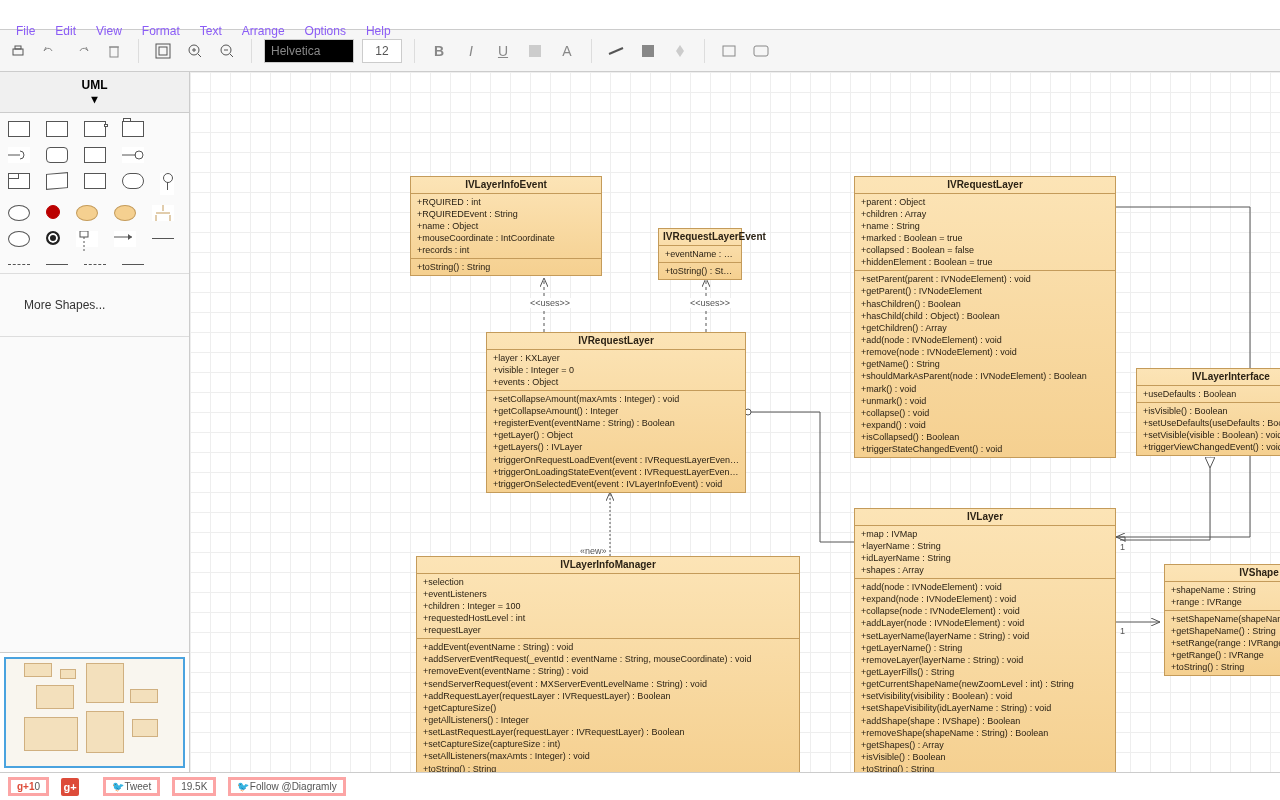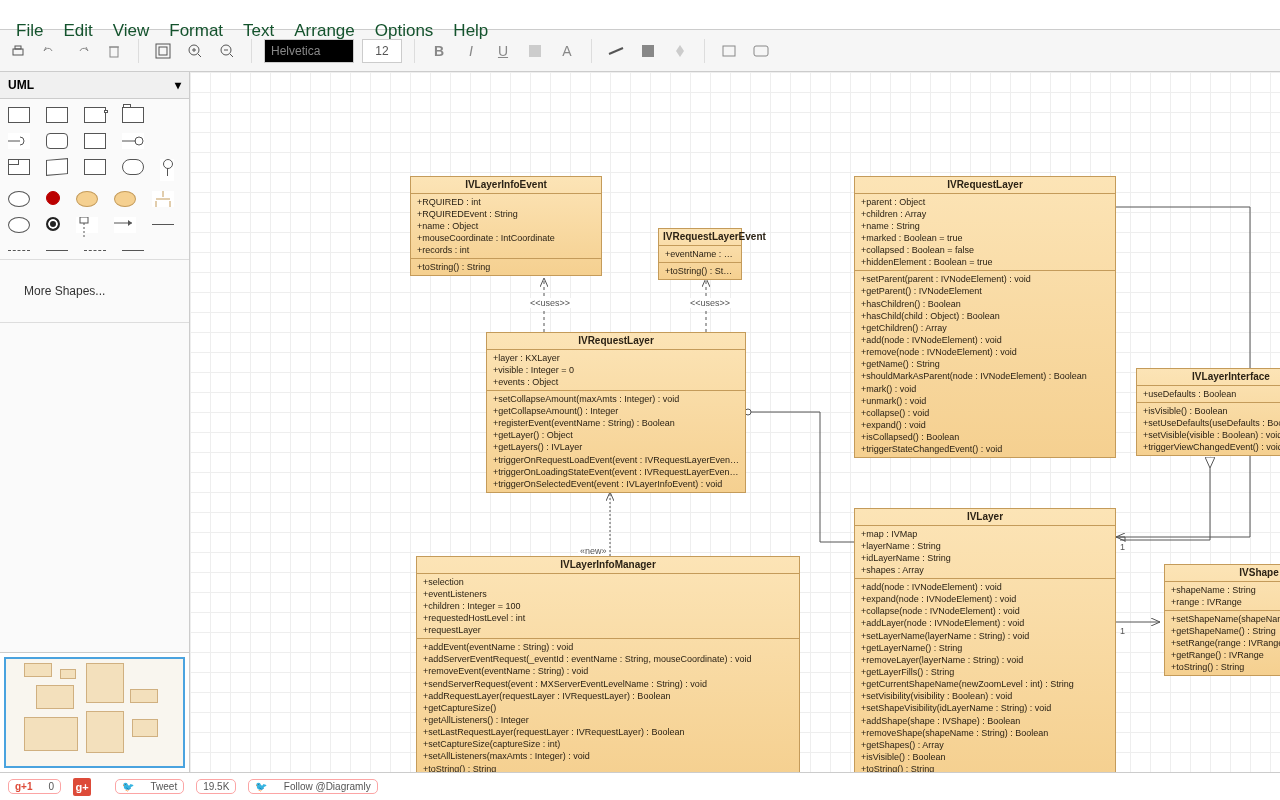--- a/index.html
+++ b/index.html
@@ -13,22 +13,22 @@
   .menubar {
     height: 30px;
     border-bottom: 1px solid #ccc;
     display: flex;
     align-items: center;
     padding: 0 6px;
     background: #fff;
   }
   .menubar .item {
     padding: 4px 10px;
-    font-size: 17px;
-    color: #14532d;
+    font-size: 12px;
+    color: #8b5cf6;
     cursor: pointer;
     margin-top: 32px;
   }
   .toolbar {
     height: 42px;
     border-bottom: 1px solid #ccc;
     display: flex;
     align-items: center;
     padding: 0 6px;
     background: #f6f6f6;
@@ -62,21 +62,21 @@
     border-right:1px solid #ccc;
     display:flex; flex-direction:column;
     background:#fafafa;
     position:relative;
   }
   .sb-header {
     padding: 6px 8px;
     font-size:12px; font-weight:bold;
     background:#f0f0f0;
     border-bottom:1px solid #ccc;
-    display:flex;align-items:center;justify-content:space-between;
+    display:flex;align-items:center;justify-content:space-between;flex-direction:column;
   }
   .sb-shapes {
     padding:8px;
     display:flex; flex-wrap:wrap; gap:10px 16px;
     justify-content: flex-start;
   }
   .shape {
     width:22px; height:16px;
     border:1px solid #555;
     background:#fff;
@@ -155,25 +155,25 @@
     display:flex;
     align-items:center;
     justify-content:space-between;
     padding:0 8px;
     font-size:11px;
     color:#555;
     background:#fff;
   }
   .footer .right { display:flex; gap:12px; align-items:center;}
   .social {
-    border:1px solid #fca5a5;
+    border:3px solid #fca5a5;
     padding:1px 6px;
-    border-radius:5px;
+    border-radius:0;
     font-size:10px;
-    display:inline-flex; align-items:center; gap:16px;
+    display:inline-flex; align-items:center; gap:0;
   }
   .gplus { background:#dd4b39; color:#fff; width:18px; height:18px; display:inline-flex;align-items:center;justify-content:center;font-weight:bold;border-radius:2px;}
   .svg-layer{position:absolute;top:0;left:0;pointer-events:none;}
 </style>
 </head>
 <body>
 
 <div class="menubar">
   <span class="item">File</span>
   <span class="item">Edit</span>

